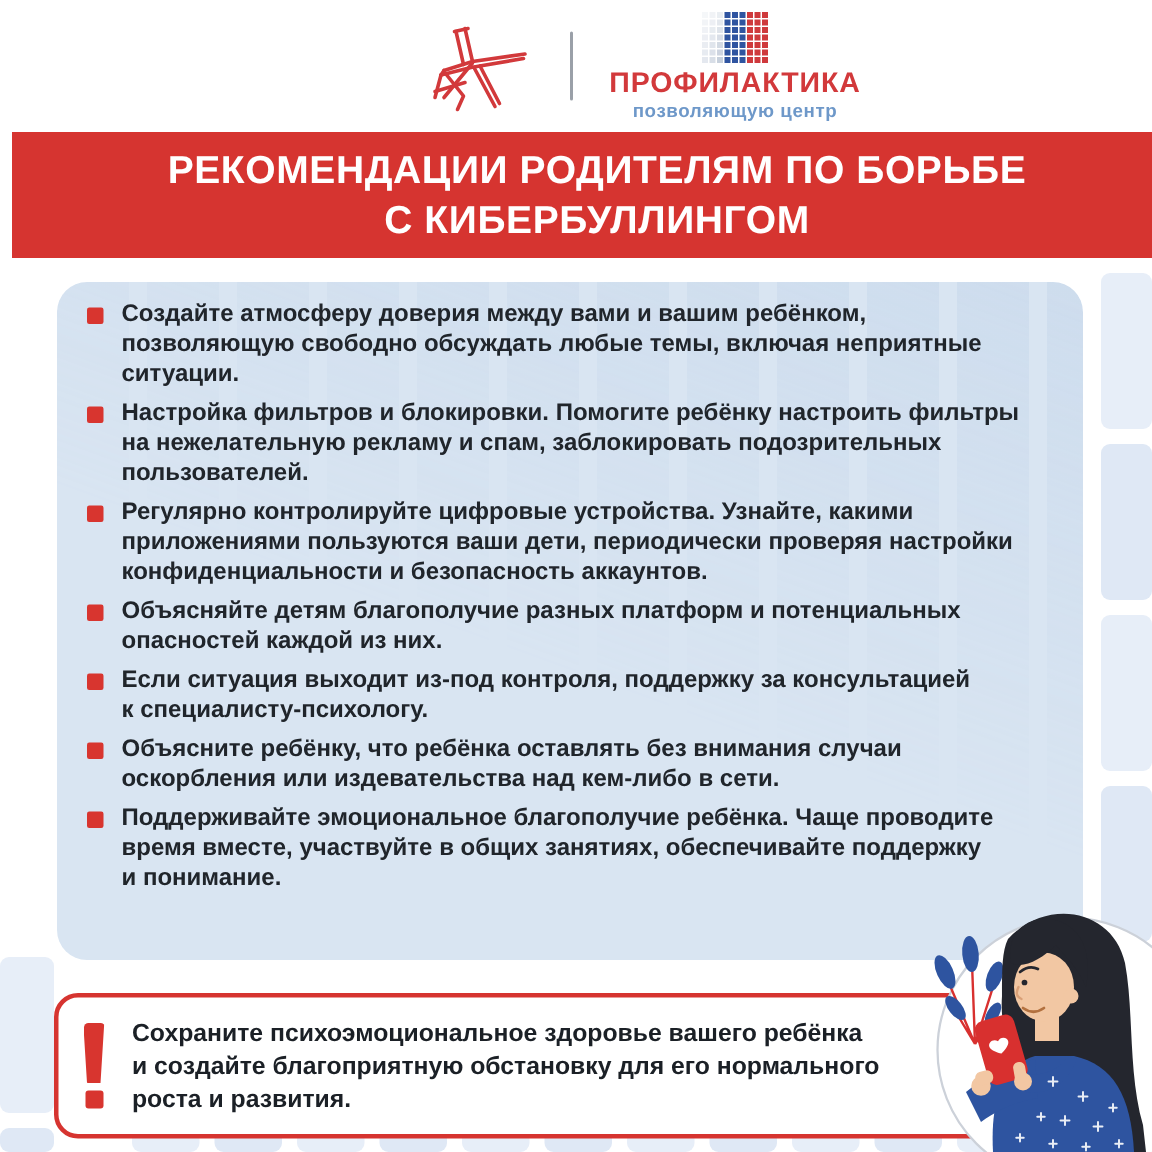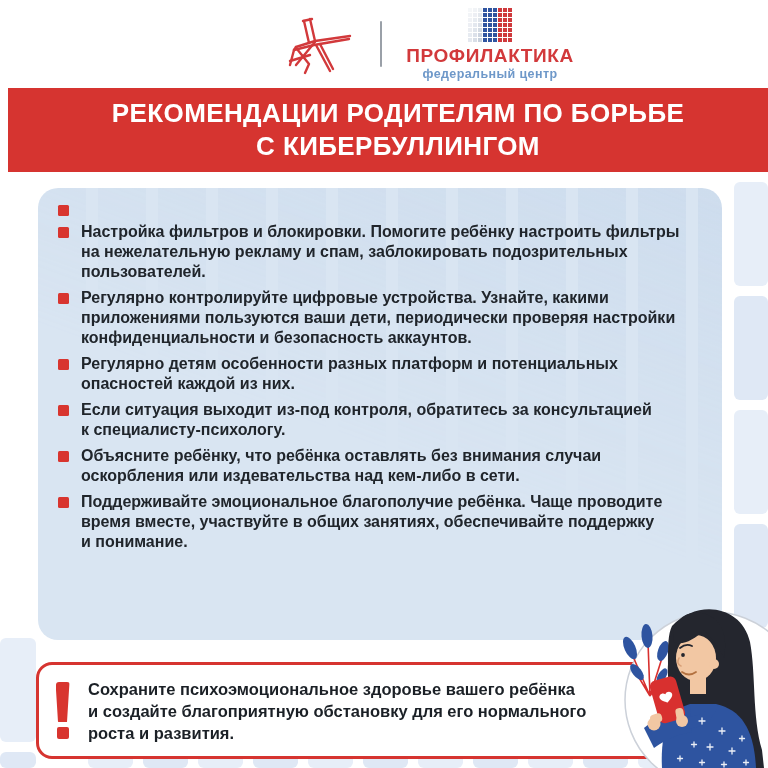--- a/index.html
+++ b/index.html
@@ -156,55 +156,58 @@
         <span style="background: rgb(214, 220, 230); opacity: 0.95;"></span>
         <span style="background: rgb(196, 205, 218); opacity: 0.95;"></span>
         <span style="background: rgb(47, 84, 160);"></span>
         <span style="background: rgb(47, 84, 160);"></span>
         <span style="background: rgb(47, 84, 160);"></span>
         <span style="background: rgb(207, 57, 60);"></span>
         <span style="background: rgb(207, 57, 60);"></span>
         <span style="background: rgb(207, 57, 60);"></span>
       </div>
     <div class="brand-name">ПРОФИЛАКТИКА</div>
-    <div class="brand-subtitle">федеральный центр</div>
+    <div class="brand-subtitle">позволяющую центр</div>
   </div>
 </div>
 
 <div class="title-band">
   <div class="title-line">РЕКОМЕНДАЦИИ РОДИТЕЛЯМ ПО БОРЬБЕ</div>
   <div class="title-line">С КИБЕРБУЛЛИНГОМ</div>
 </div>
 
 <div class="content-box">
   <div class="inner-pattern"></div>
   <div id="rec-list">
       <div class="rec-item">
         <span class="bullet"></span>
+        <p class="rec-text">Создайте атмосферу доверия между вами и вашим ребёнком,
+позволяющую свободно обсуждать любые темы, включая неприятные
+ситуации.</p>
       </div>
       <div class="rec-item">
         <span class="bullet"></span>
         <p class="rec-text">Настройка фильтров и блокировки. Помогите ребёнку настроить фильтры
 на нежелательную рекламу и спам, заблокировать подозрительных
 пользователей.</p>
       </div>
       <div class="rec-item">
         <span class="bullet"></span>
         <p class="rec-text">Регулярно контролируйте цифровые устройства. Узнайте, какими
 приложениями пользуются ваши дети, периодически проверяя настройки
 конфиденциальности и безопасность аккаунтов.</p>
       </div>
       <div class="rec-item">
         <span class="bullet"></span>
-        <p class="rec-text">Регулярно детям особенности разных платформ и потенциальных
+        <p class="rec-text">Объясняйте детям благополучие разных платформ и потенциальных
 опасностей каждой из них.</p>
       </div>
       <div class="rec-item">
         <span class="bullet"></span>
-        <p class="rec-text">Если ситуация выходит из-под контроля, обратитесь за консультацией
+        <p class="rec-text">Если ситуация выходит из-под контроля, поддержку за консультацией
 к специалисту-психологу.</p>
       </div>
       <div class="rec-item">
         <span class="bullet"></span>
         <p class="rec-text">Объясните ребёнку, что ребёнка оставлять без внимания случаи
 оскорбления или издевательства над кем-либо в сети.</p>
       </div>
       <div class="rec-item">
         <span class="bullet"></span>
         <p class="rec-text">Поддерживайте эмоциональное благополучие ребёнка. Чаще проводите

